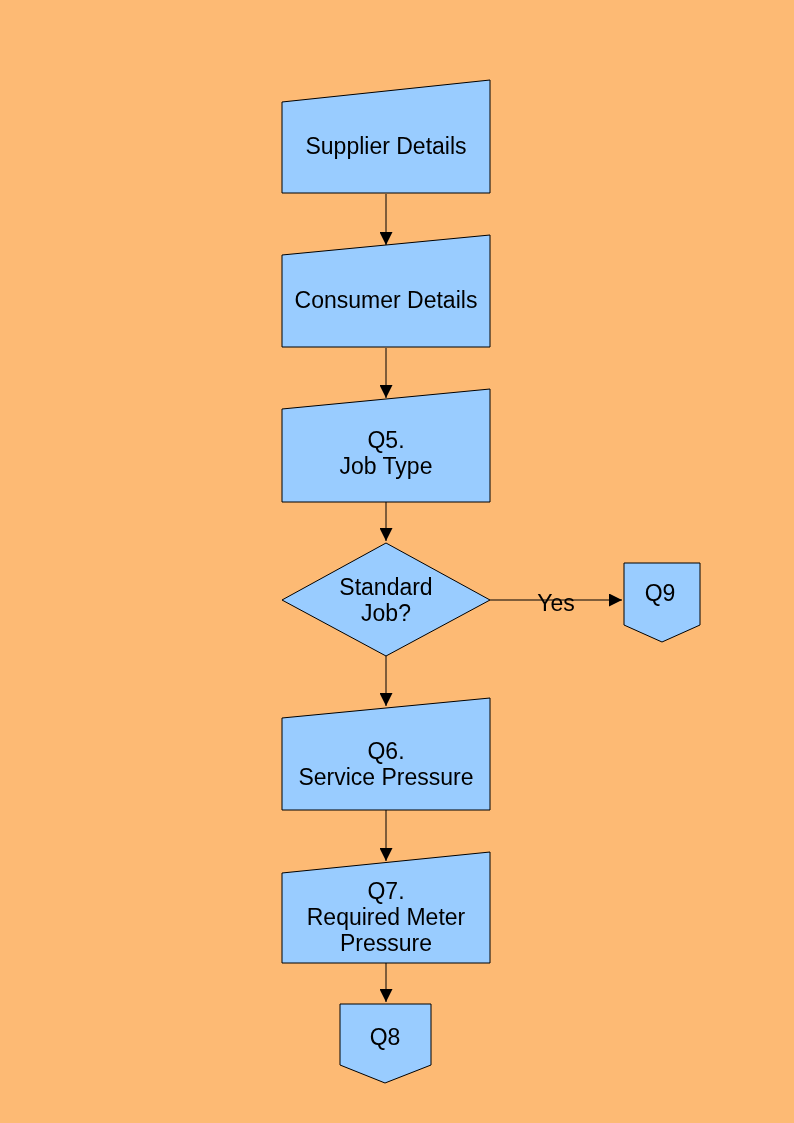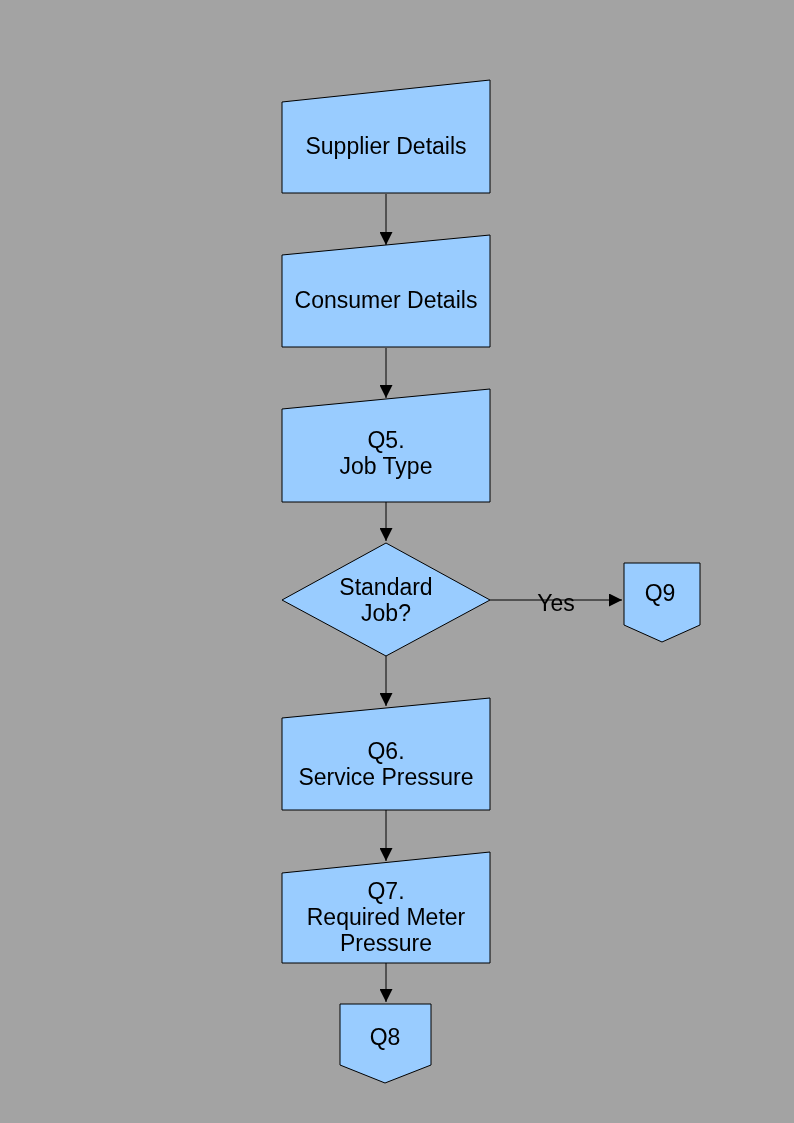--- a/index.html
+++ b/index.html
@@ -1,20 +1,20 @@
 <!DOCTYPE html>
 <html><head>
 <meta charset="utf-8">
 <style>
   html, body { margin: 0; padding: 0; background: #ffffff; }
   .page {
     position: relative;
     width: 794px;
     height: 1123px;
-    background: #a3a3a3;
+    background: #fdba74;
     font-family: "Liberation Sans", sans-serif;
     overflow: hidden;
   }
   svg text {
     font-family: "Liberation Sans", sans-serif;
     font-size: 23px;
     fill: #000000;
   }
   svg .shape { stroke: #000000; stroke-width: 1; }
   svg .edge  { stroke: #000000; stroke-width: 1; fill: none; }

